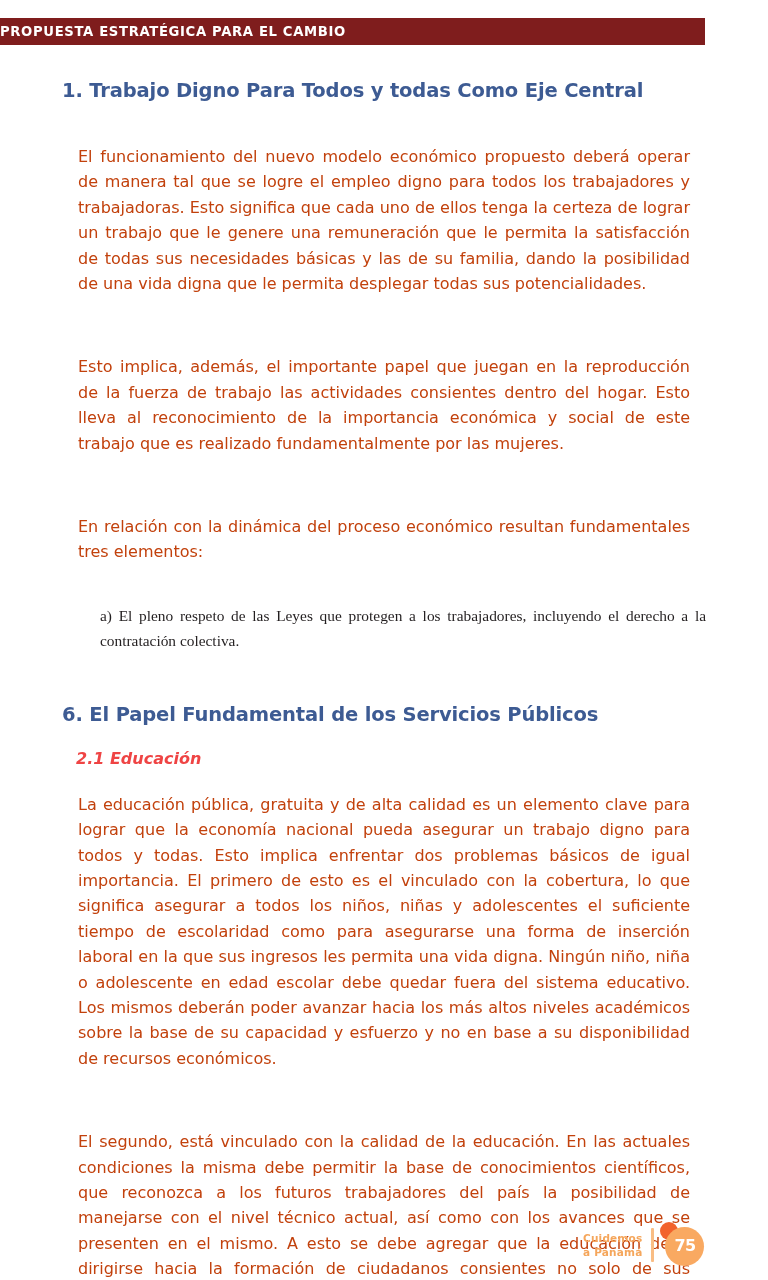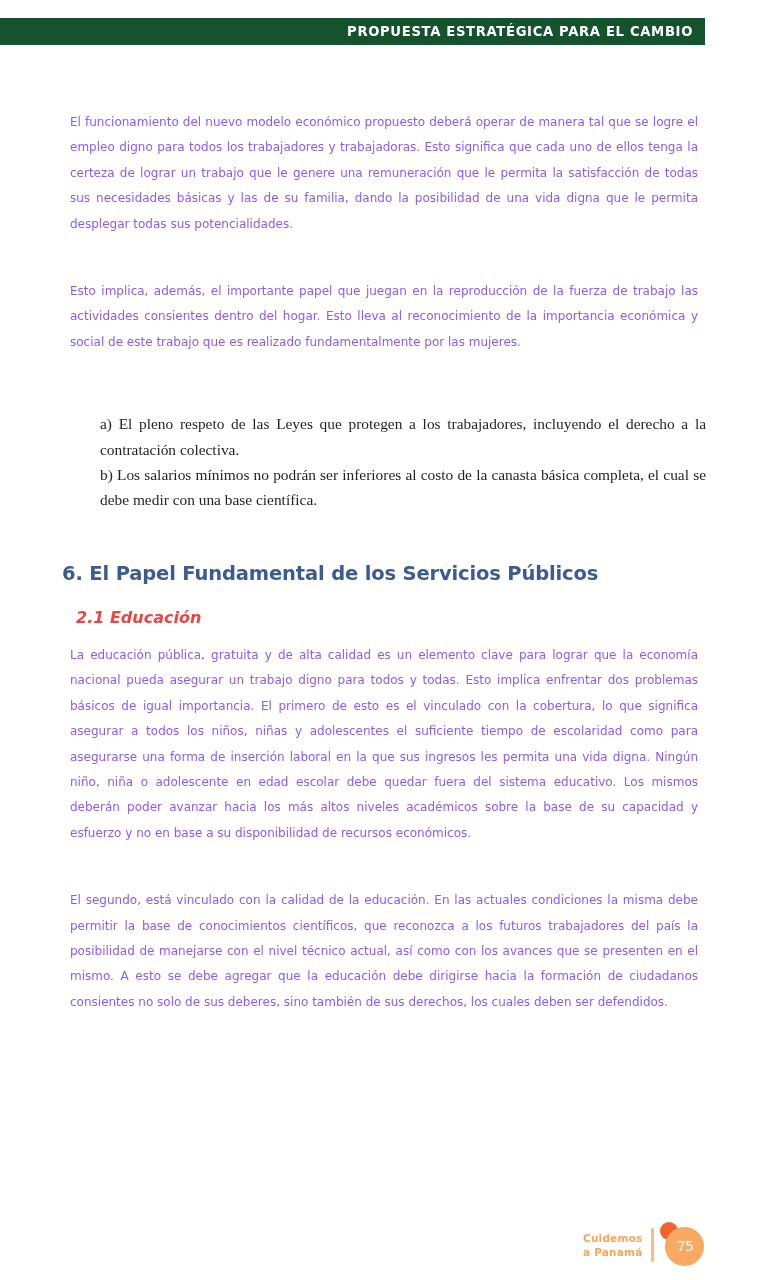--- a/index.html
+++ b/index.html
@@ -16,24 +16,24 @@
     overflow: hidden;
   }
 
   
   .header-bar {
     position: absolute;
     top: 18px;
     left: 0;
     width: 705px;
     height: 27px;
-    background: #14532d;
+    background: #7f1d1d;
     display: flex;
     align-items: center;
-    justify-content: flex-end;
+    justify-content: flex-start;
     box-sizing: border-box;
     padding-right: 12px;
   }
   .header-title {
     color: #ffffff;
     font-family: "DejaVu Sans", sans-serif;
     font-weight: bold;
     font-size: 13.2px;
     letter-spacing: 0.65px;
     white-space: nowrap;
@@ -70,25 +70,25 @@
     font-weight: bold;
     font-style: italic;
     font-size: 16px;
     line-height: 22px;
     color: #ef4444;
     padding-left: 14px;
   }
 
   
   p.body-text {
-    margin: 8px;
-    font-family: "DejaVu Sans", sans-serif;
-    font-size: 12px;
+    margin: 16px;
+    font-family: "DejaVu Sans", sans-serif;
+    font-size: 16px;
     line-height: 25.4px;
-    color: #8b5cf6;
+    color: #c2410c;
     text-align: justify;
     text-justify: inter-word;
     hyphens: none;
   }
   .list-item {
     margin: 0;
     padding-left: 38px;
     font-family: Liberation Serif, serif;
     font-size: 15.4px;
     line-height: 25.4px;
@@ -154,55 +154,56 @@
     height: 39px;
     background: #f9a961;
     border-radius: 50%;
     display: flex;
     align-items: center;
     justify-content: center;
   }
   .badge-number {
     color: #ffffff;
     font-family: "DejaVu Sans", sans-serif;
-    font-weight: normal;
-    font-size: 14px;
+    font-weight: bold;
+    font-size: 16px;
     letter-spacing: -0.8px;
     line-height: 1;
     transform: translateY(-1px);
   }
 </style>
 </head>
 <body>
 
 <div class="page">
 
   <div class="header-bar">
     <span class="header-title">PROPUESTA ESTRATÉGICA PARA EL CAMBIO</span>
   </div>
 
   <div class="content">
 
+    <h1 class="section-heading">1. Trabajo Digno Para Todos y todas Como Eje Central</h1>
 
     <div class="sp-24"></div>
 
     <p class="body-text">El funcionamiento del nuevo modelo económico propuesto deberá operar de manera tal que se logre el empleo digno para todos los trabajadores y trabajadoras. Esto significa que cada uno de ellos tenga la certeza de lograr un trabajo que le genere una remuneración que le permita la satisfacción de todas sus necesidades básicas y las de su familia, dando la posibilidad de una vida digna que le permita desplegar todas sus potencialidades.</p>
 
     <div class="sp-26"></div>
 
     <p class="body-text">Esto implica, además, el importante papel que juegan en la reproducción de la fuerza de trabajo las actividades consientes dentro del hogar. Esto lleva al reconocimiento de la importancia económica y social de este trabajo que es realizado fundamentalmente por las mujeres.</p>
 
     <div class="sp-26"></div>
 
+    <p class="body-text">En relación con la dinámica del proceso económico resultan fundamentales tres elementos:</p>
 
     <div class="sp-22"></div>
 
     <p class="list-item">a) El pleno respeto de las Leyes que protegen a los trabajadores, incluyendo el derecho a la contratación colectiva.</p>
 
-    <p class="list-item">b) Los salarios mínimos no podrán ser inferiores al costo de la canasta básica completa, el cual se debe medir con una base científica.</p>
 
     <div class="sp-22"></div>
 
 
     <div class="sp-26"></div>
 
     <h1 class="section-heading">6. El Papel Fundamental de los Servicios Públicos</h1>
 
     <div class="sp-20"></div>
 

